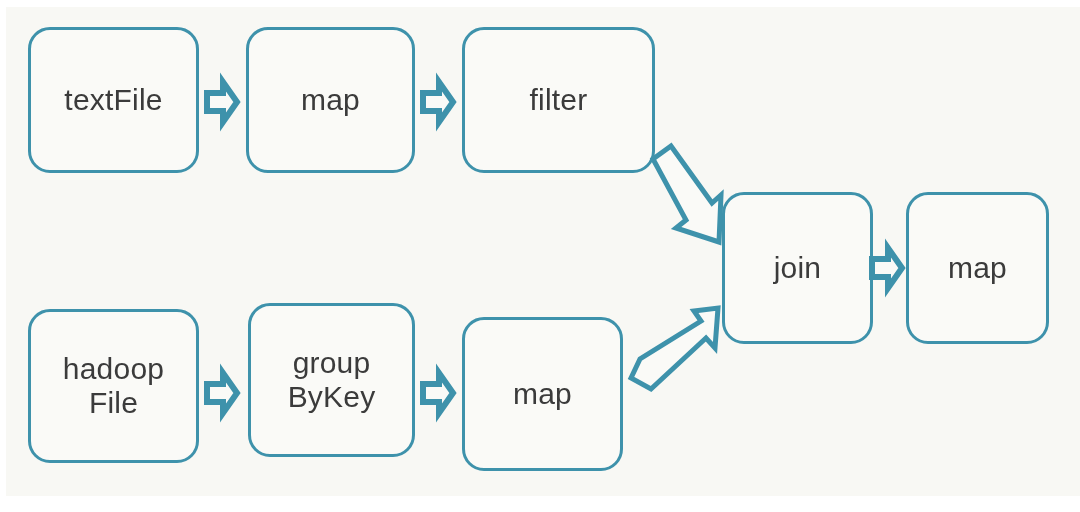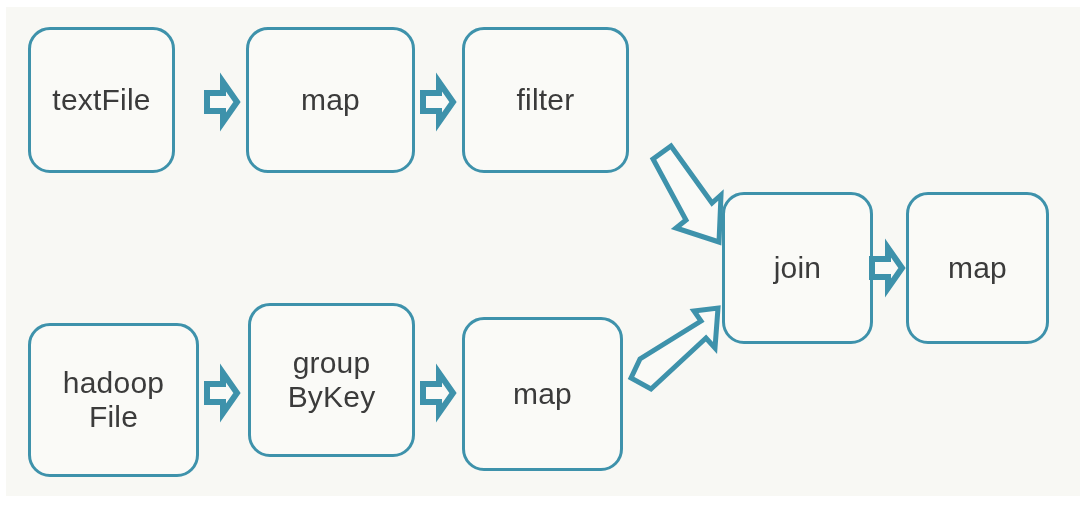--- a/index.html
+++ b/index.html
@@ -59,41 +59,41 @@
     stroke-linecap: butt;
   }
   .arrow.small svg path { stroke-width: 6; }
 </style>
 </head>
 <body>
 
 <div id="stage">
   <div id="canvas">
 
-    <div class="node" style="left:22px; top:20px; width:147px; height:146px;">
+    <div class="node" style="left:22px; top:20px; width:171px; height:146px;">
       <span class="label">textFile</span>
     </div>
 
     <div class="node" style="left:240px; top:20px; width:169px; height:146px;">
       <span class="label">map</span>
     </div>
 
-    <div class="node" style="left:456px; top:20px; width:167px; height:146px;">
+    <div class="node" style="left:456px; top:20px; width:193px; height:146px;">
       <span class="label">filter</span>
     </div>
 
     <div class="node" style="left:716px; top:185px; width:151px; height:152px;">
       <span class="label">join</span>
     </div>
 
     <div class="node" style="left:900px; top:185px; width:143px; height:152px;">
       <span class="label">map</span>
     </div>
 
-    <div class="node" style="left:22px; top:316px; width:171px; height:154px;">
+    <div class="node" style="left:22px; top:302px; width:171px; height:154px;">
       <span class="label">hadoop
 File</span>
     </div>
 
     <div class="node" style="left:242px; top:296px; width:167px; height:154px;">
       <span class="label">group
 ByKey</span>
     </div>
 
     <div class="node" style="left:456px; top:310px; width:161px; height:154px;">

